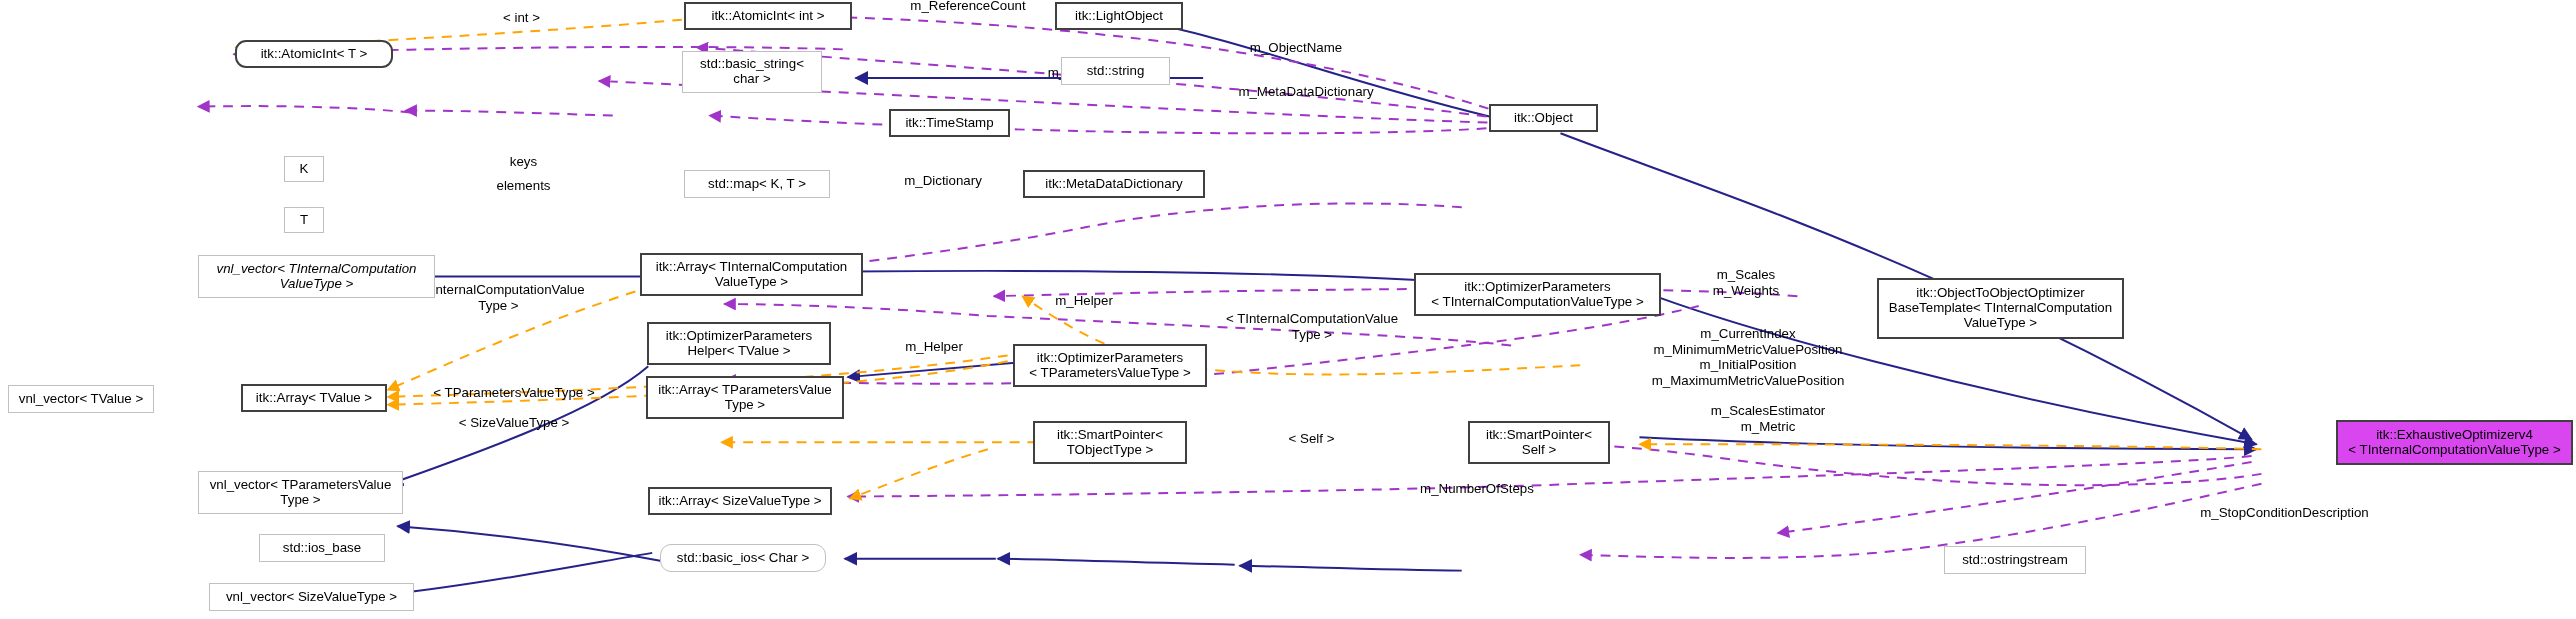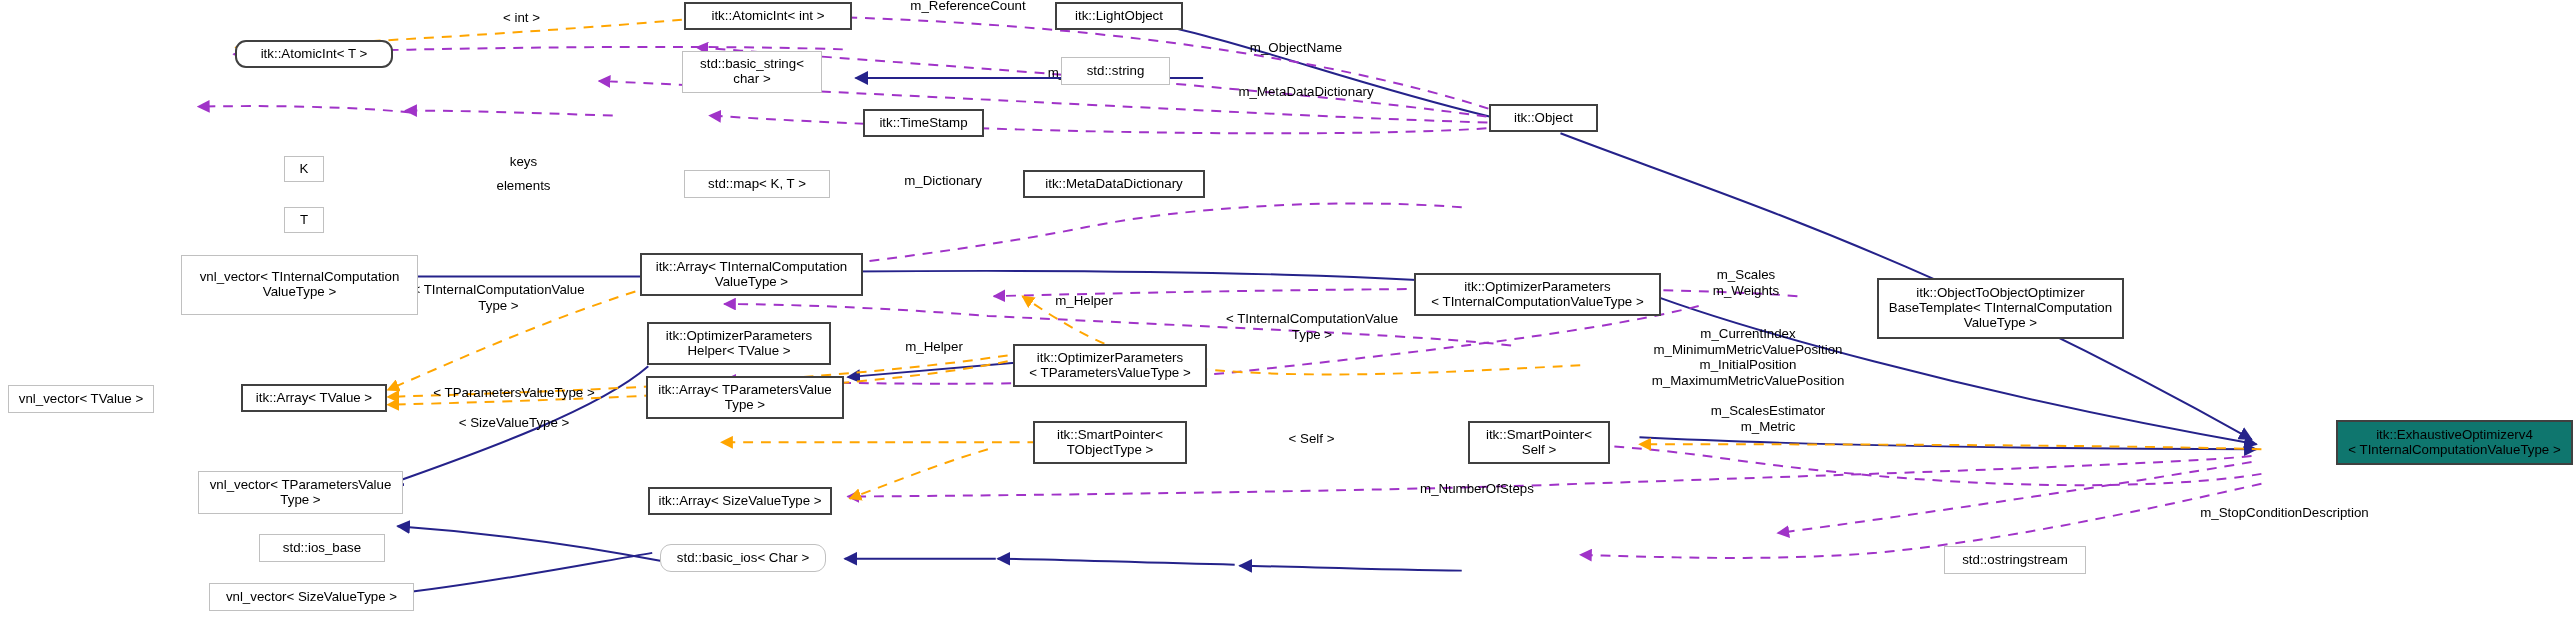--- a/index.html
+++ b/index.html
@@ -37,21 +37,21 @@
     z-index: 3;
   }
   .node.plain {
     border: 1px solid #c0c0c0;
   }
   .node.bold {
     border: 2px solid #404040;
   }
   .node.focus {
     border: 2px solid #404040;
-    background: #0f766e;
+    background: #d946ef;
   }
   .edgelabel {
     position: absolute;
     font-size: 13.3px;
     line-height: 1.18;
     color: #000000;
     text-align: center;
     white-space: pre-line;
     background: transparent;
     z-index: 2;
@@ -127,33 +127,33 @@
 
   <div class="node bold" style="left:1055px; top:2px; width:128px; height:28px;">itk::LightObject</div>
 
   <div class="node bold" style="left:235px; top:40px; width:158px; height:28px;border-radius:11px;">itk::AtomicInt&lt; T &gt;</div>
 
   <div class="node plain" style="left:682px; top:51px; width:140px; height:42px;">std::basic_string&lt;
 char &gt;</div>
 
   <div class="node plain" style="left:1061px; top:57px; width:109px; height:28px;">std::string</div>
 
-  <div class="node bold" style="left:863px; top:109px; width:121px; height:28px;">itk::TimeStamp</div>
+  <div class="node bold" style="left:889px; top:109px; width:121px; height:28px;">itk::TimeStamp</div>
 
   <div class="node bold" style="left:1489px; top:104px; width:109px; height:28px;">itk::Object</div>
 
   <div class="node plain" style="left:284px; top:156px; width:40px; height:26px;">K</div>
 
   <div class="node plain" style="left:284px; top:207px; width:40px; height:26px;">T</div>
 
   <div class="node plain" style="left:684px; top:170px; width:146px; height:28px;">std::map&lt; K, T &gt;</div>
 
   <div class="node bold" style="left:1023px; top:170px; width:182px; height:28px;">itk::MetaDataDictionary</div>
 
-  <div class="node plain" style="left:181px; top:255px; width:237px; height:60px;">vnl_vector&lt; TInternalComputation
+  <div class="node plain" style="left:198px; top:255px; width:237px; height:43px;font-style:italic;">vnl_vector&lt; TInternalComputation
 ValueType &gt;</div>
 
   <div class="node bold" style="left:640px; top:253px; width:223px; height:43px;">itk::Array&lt; TInternalComputation
 ValueType &gt;</div>
 
   <div class="node bold" style="left:1414px; top:273px; width:247px; height:43px;">itk::OptimizerParameters
 &lt; TInternalComputationValueType &gt;</div>
 
   <div class="node bold" style="left:1877px; top:278px; width:247px; height:61px;">itk::ObjectToObjectOptimizer
 BaseTemplate&lt; TInternalComputation

